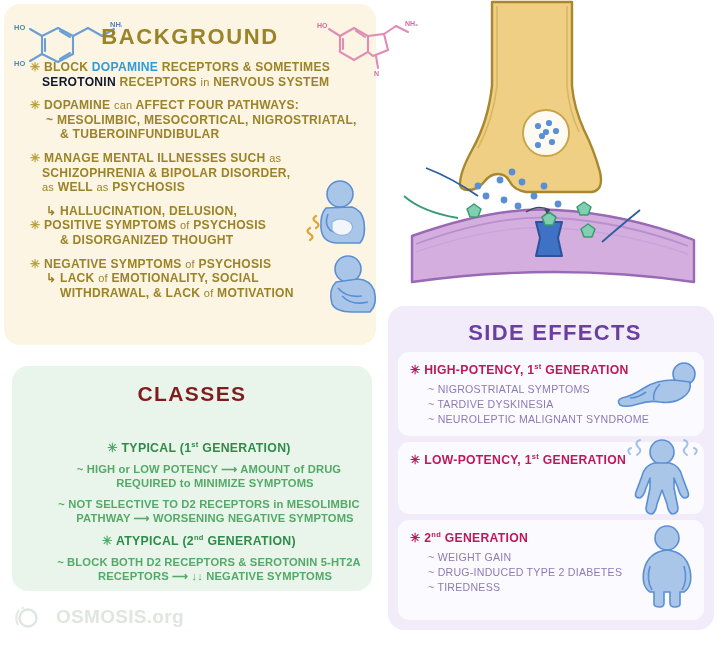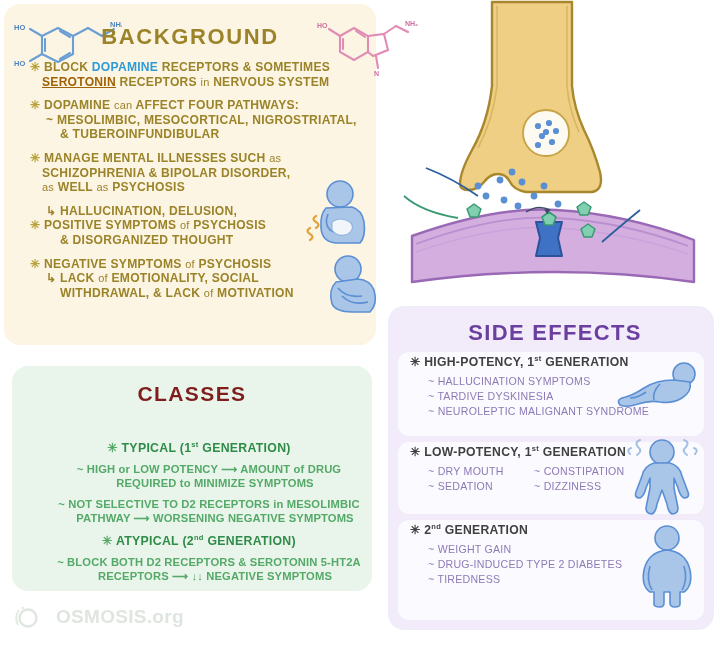--- a/index.html
+++ b/index.html
@@ -26,21 +26,21 @@
   .bg-line {
     font-size: 12.1px; font-weight: bold; color: #9a8328;
     letter-spacing: .25px; line-height: 14.6px; white-space: nowrap;
   }
   .bg-line.sub { padding-left: 16px; }
   .bg-line.sub2 { padding-left: 30px; }
   .bg-line.ind { padding-left: 12px; }
   .star { color: #b9a23c; font-weight: bold; }
   .lt { font-weight: normal; font-size: 11px; text-transform: lowercase; }
   .dopa { color: #2f9bd6; }
-  .sero { color: #a16207; text-decoration: underline; }
+  .sero { color: #0f172a; }
 
   
   #mol-dopamine { position: absolute; left: 6px; top: 6px; }
   #mol-serotonin { position: absolute; left: 312px; top: 4px; }
 
   
   #fig-halluc { position: absolute; left: 300px; top: 176px; }
   #fig-curled { position: absolute; left: 318px; top: 248px; }
 
   
@@ -85,22 +85,22 @@
     font-size: 22px; font-weight: bold; letter-spacing: 1.3px; color: #6b3fa0;
   }
   .se-block {
     position: absolute; left: 10px; width: 306px;
     background: #fbfaff; border-radius: 11px;
   }
   #se-b1 { top: 46px; height: 84px; }
   #se-b2 { top: 136px; height: 72px; }
   #se-b3 { top: 214px; height: 100px; }
   .se-head {
-    font-size: 12.2px; font-weight: bold; color: #404040;
-    letter-spacing: .3px; padding: 2px 0 0 12px; white-space: nowrap;
+    font-size: 12.2px; font-weight: bold; color: #be185d;
+    letter-spacing: .3px; padding: 10px 0 0 12px; white-space: nowrap;
   }
   .se-item {
     font-size: 10.6px; color: #8d7ab5; letter-spacing: .25px;
     line-height: 15px; padding-left: 30px; white-space: nowrap;
   }
   .se-cols { display: flex; padding-left: 30px; }
   .se-cols .c { width: 106px; }
   .se-cols .c .se-item { padding-left: 0; }
 
   #fig-epd { position: absolute; left: 616px; top: 358px; }
@@ -278,37 +278,27 @@
     
     
     
   </div>
 
   <div id="se-card">
     <div id="se-title">SIDE EFFECTS</div>
     <div class="se-block" id="se-b1">
         <div class="se-head"><span>✳ </span>HIGH-POTENCY, 1<span class="sup">st</span> GENERATION</div>
         <div style="margin-top: 5px;">
-          <div class="se-item">~ HALLUCINATION SYMPTOMS</div>
+          <div class="se-item">~ NIGROSTRIATAL SYMPTOMS</div>
           <div class="se-item">~ TARDIVE DYSKINESIA</div>
           <div class="se-item">~ NEUROLEPTIC MALIGNANT SYNDROME</div>
         </div>
       </div>
     <div class="se-block" id="se-b2">
         <div class="se-head"><span>✳ </span>LOW-POTENCY, 1<span class="sup">st</span> GENERATION</div>
-        <div class="se-cols" style="margin-top: 5px;">
-          <div class="c">
-            <div class="se-item">~ DRY MOUTH</div>
-            <div class="se-item">~ SEDATION</div>
-          </div>
-          <div class="c">
-            <div class="se-item">~ CONSTIPATION</div>
-            <div class="se-item">~ DIZZINESS</div>
-          </div>
-        </div>
       </div>
     <div class="se-block" id="se-b3">
         <div class="se-head"><span>✳ </span>2<span class="sup">nd</span> GENERATION</div>
         <div style="margin-top: 5px;">
           <div class="se-item">~ WEIGHT GAIN</div>
           <div class="se-item">~ DRUG-INDUCED TYPE 2 DIABETES</div>
           <div class="se-item">~ TIREDNESS</div>
         </div>
       </div>
   </div>

